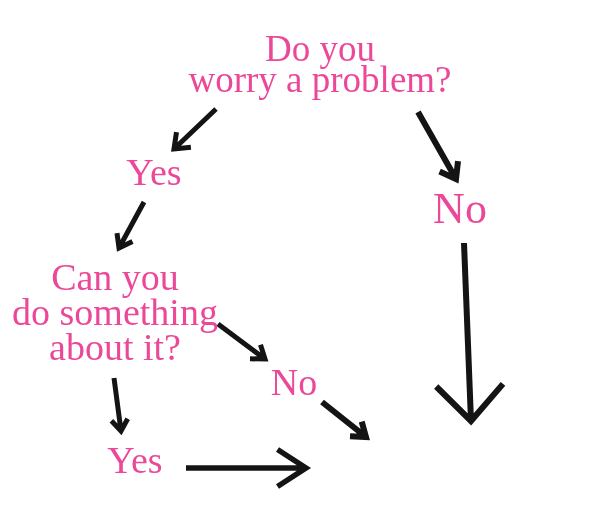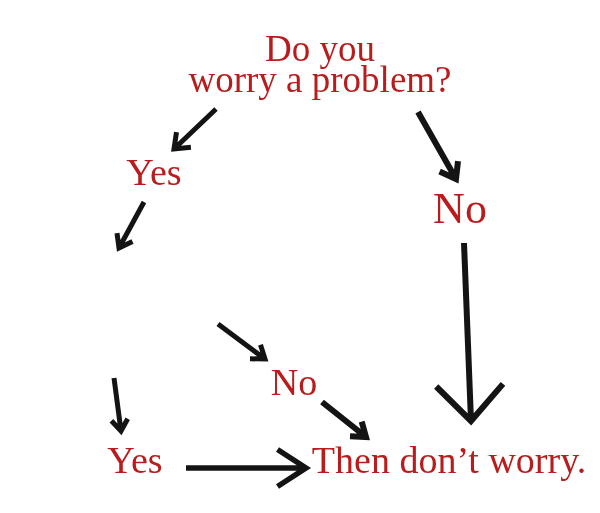--- a/index.html
+++ b/index.html
@@ -18,21 +18,21 @@
     position: absolute;
     left: 0;
     top: 0;
     width: 600px;
     height: 513px;
   }
   .node {
     position: absolute;
     transform: translateX(-50%);
     text-align: center;
-    color: #b91c1c;
+    color: #ec4899;
     white-space: nowrap;
     line-height: 1;
   }
   .node-q1 {
     left: 320px;
     top: 33px;
     font-size: 37px;
     line-height: 31px;
   }
   .node-yes1 {
@@ -85,20 +85,24 @@
 
   <div class="node node-q1">
     <div>Do you</div>
     <div>worry a problem?</div>
   </div>
 
   <div class="node node-yes1">Yes</div>
 
   <div class="node node-no1">No</div>
 
+  <div class="node node-q2">
+    <div>Can you</div>
+    <div>do something</div>
+    <div>about it?</div>
+  </div>
 
   <div class="node node-no2">No</div>
 
   <div class="node node-yes2">Yes</div>
 
-  <div class="node node-worry">Then don’t worry.</div>
 
 </div>
 
 </body></html>

